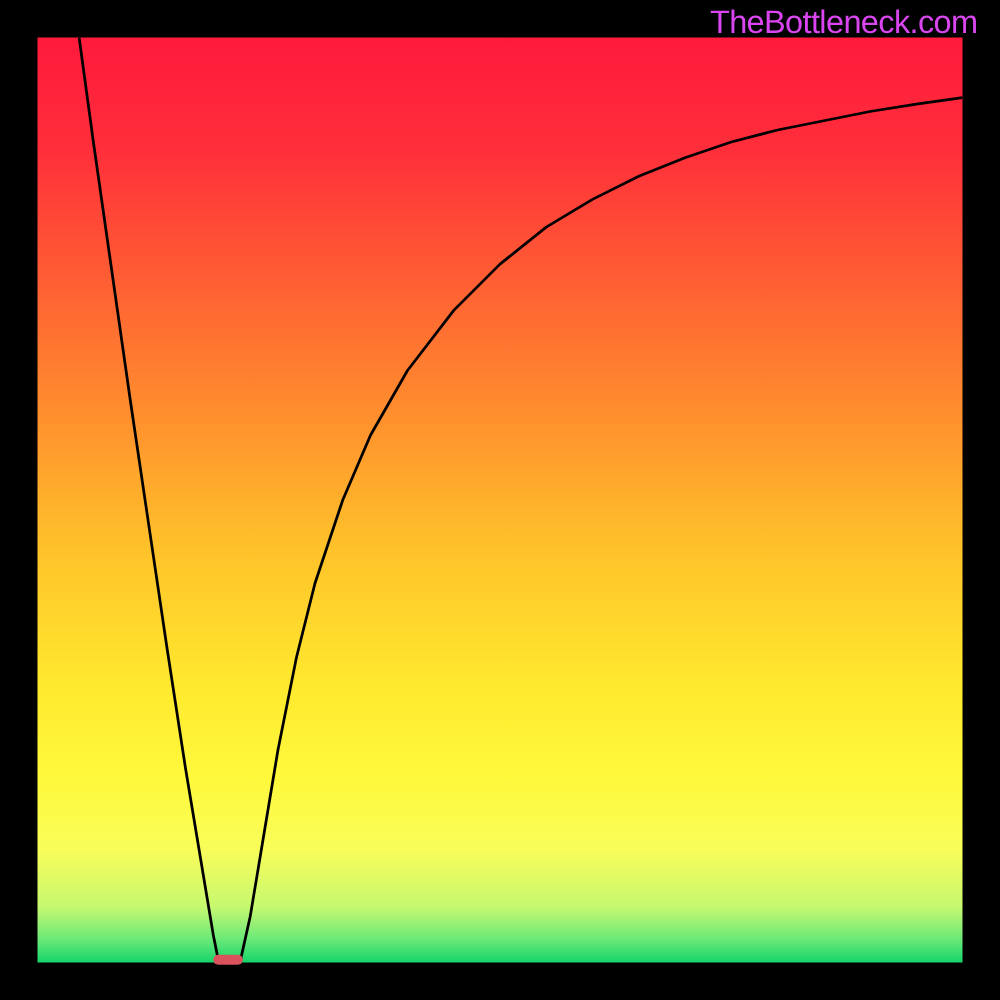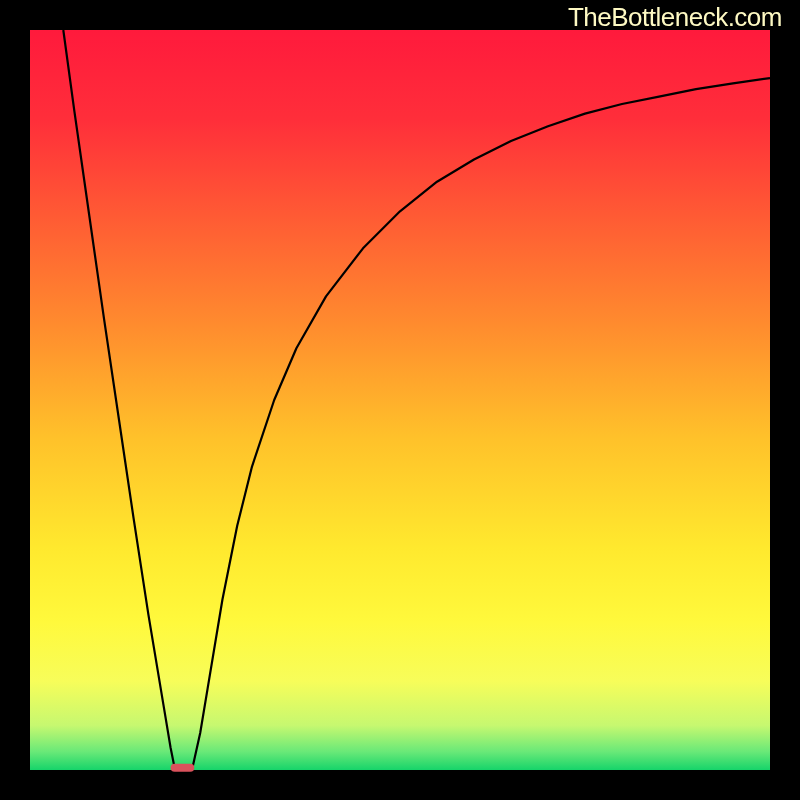--- a/index.html
+++ b/index.html
@@ -16,21 +16,21 @@
     height: 800px;
   }
   svg {
     display: block;
   }
   .watermark {
     position: absolute;
     top: 2px;
     right: 18px;
     font-size: 26px;
-    color: #fef9c3;
+    color: #d946ef;
     font-weight: 400;
     letter-spacing: -0.5px;
   }
 </style>
 </head>
 <body>
 
 <div class="canvas-wrap">
 
   <svg width="800" height="800" viewBox="0 0 800 800">

